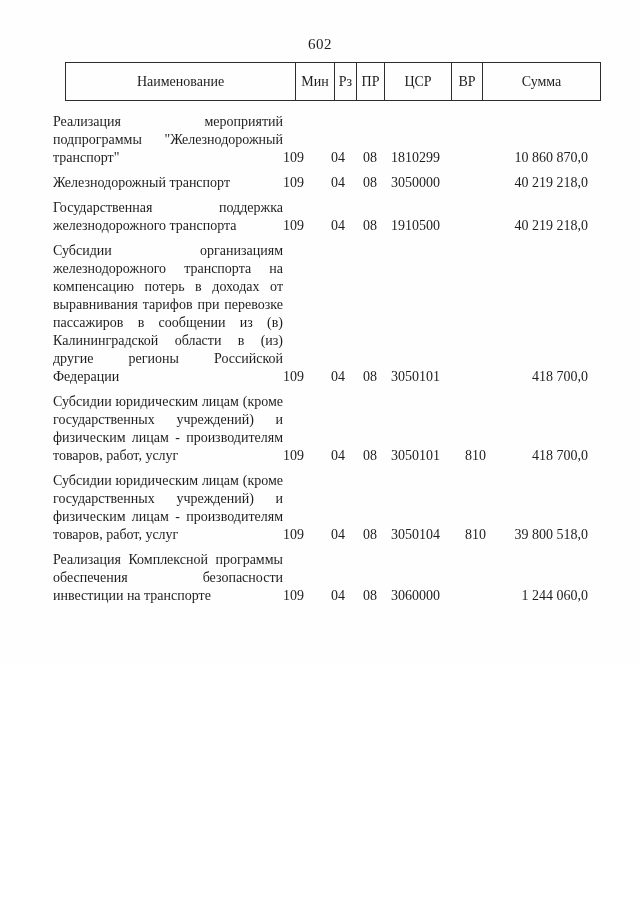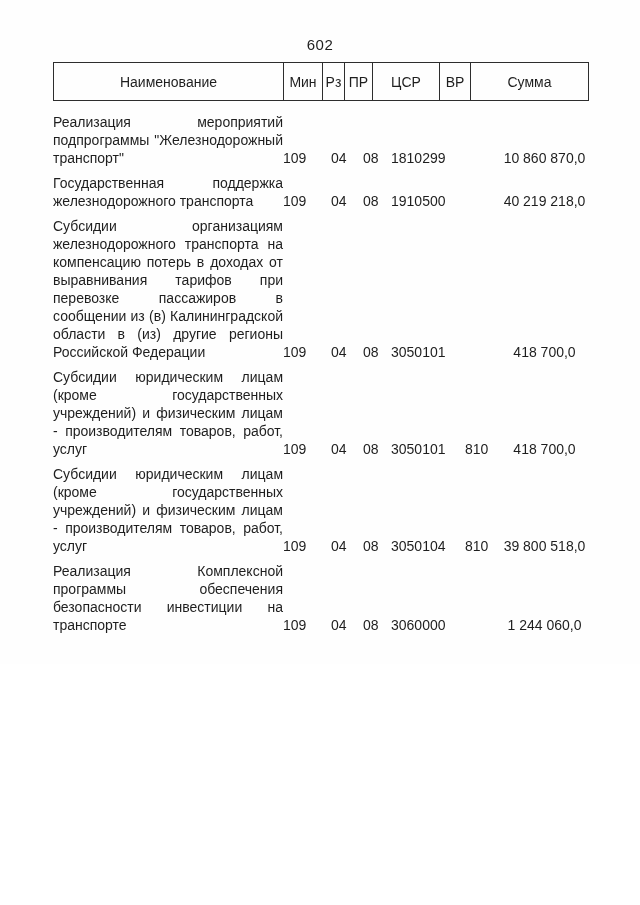--- a/index.html
+++ b/index.html
@@ -5,38 +5,38 @@
   html, body {
     margin: 0;
     padding: 0;
     background: #ffffff;
   }
   .page {
     position: relative;
     width: 640px;
     height: 664px;
     background: #fefefe;
-    font-family: Liberation Sans, sans-serif;
+    font-family: Liberation Serif, serif;
     color: #1e1e1e;
     overflow: hidden;
   }
   .page-number {
     position: absolute;
     top: 36px;
     left: 0;
     width: 100%;
     text-align: center;
     font-size: 15px;
     letter-spacing: 0.5px;
   }
   
   table.header-table {
     position: absolute;
     top: 62px;
-    left: 53px;
+    left: 65px;
     width: 535px;
     border-collapse: collapse;
     table-layout: fixed;
   }
   table.header-table th {
     border: 1.5px solid #2d2d2d;
     font-weight: normal;
     font-size: 14px;
     height: 37px;
     text-align: center;
@@ -64,21 +64,21 @@
   }
   td.c-name {
     text-align: justify;
     padding-left: 4px;
     padding-right: 6px;
   }
   td.c-min, td.c-rz, td.c-pr, td.c-csr, td.c-vr {
     white-space: nowrap;
   }
   td.c-sum {
-    text-align: center;
+    text-align: right;
     padding-right: 3px;
     white-space: nowrap;
   }
 </style>
 </head>
 <body>
 
 <div class="page">
 
   <div class="page-number">602</div>
@@ -121,20 +121,29 @@
       <td class="c-name">Реализация мероприятий подпрограммы "Железнодорожный транспорт"</td>
       <td class="c-min">109</td>
       <td class="c-rz">04</td>
       <td class="c-pr">08</td>
       <td class="c-csr">1810299</td>
       <td class="c-vr"></td>
       <td class="c-sum">10 860 870,0</td>
     </tr>
 
 
+    <tr>
+      <td class="c-name">Железнодорожный транспорт</td>
+      <td class="c-min">109</td>
+      <td class="c-rz">04</td>
+      <td class="c-pr">08</td>
+      <td class="c-csr">3050000</td>
+      <td class="c-vr"></td>
+      <td class="c-sum">40 219 218,0</td>
+    </tr>
 
     <tr>
       <td class="c-name">Государственная поддержка железнодорожного транспорта</td>
       <td class="c-min">109</td>
       <td class="c-rz">04</td>
       <td class="c-pr">08</td>
       <td class="c-csr">1910500</td>
       <td class="c-vr"></td>
       <td class="c-sum">40 219 218,0</td>
     </tr>

